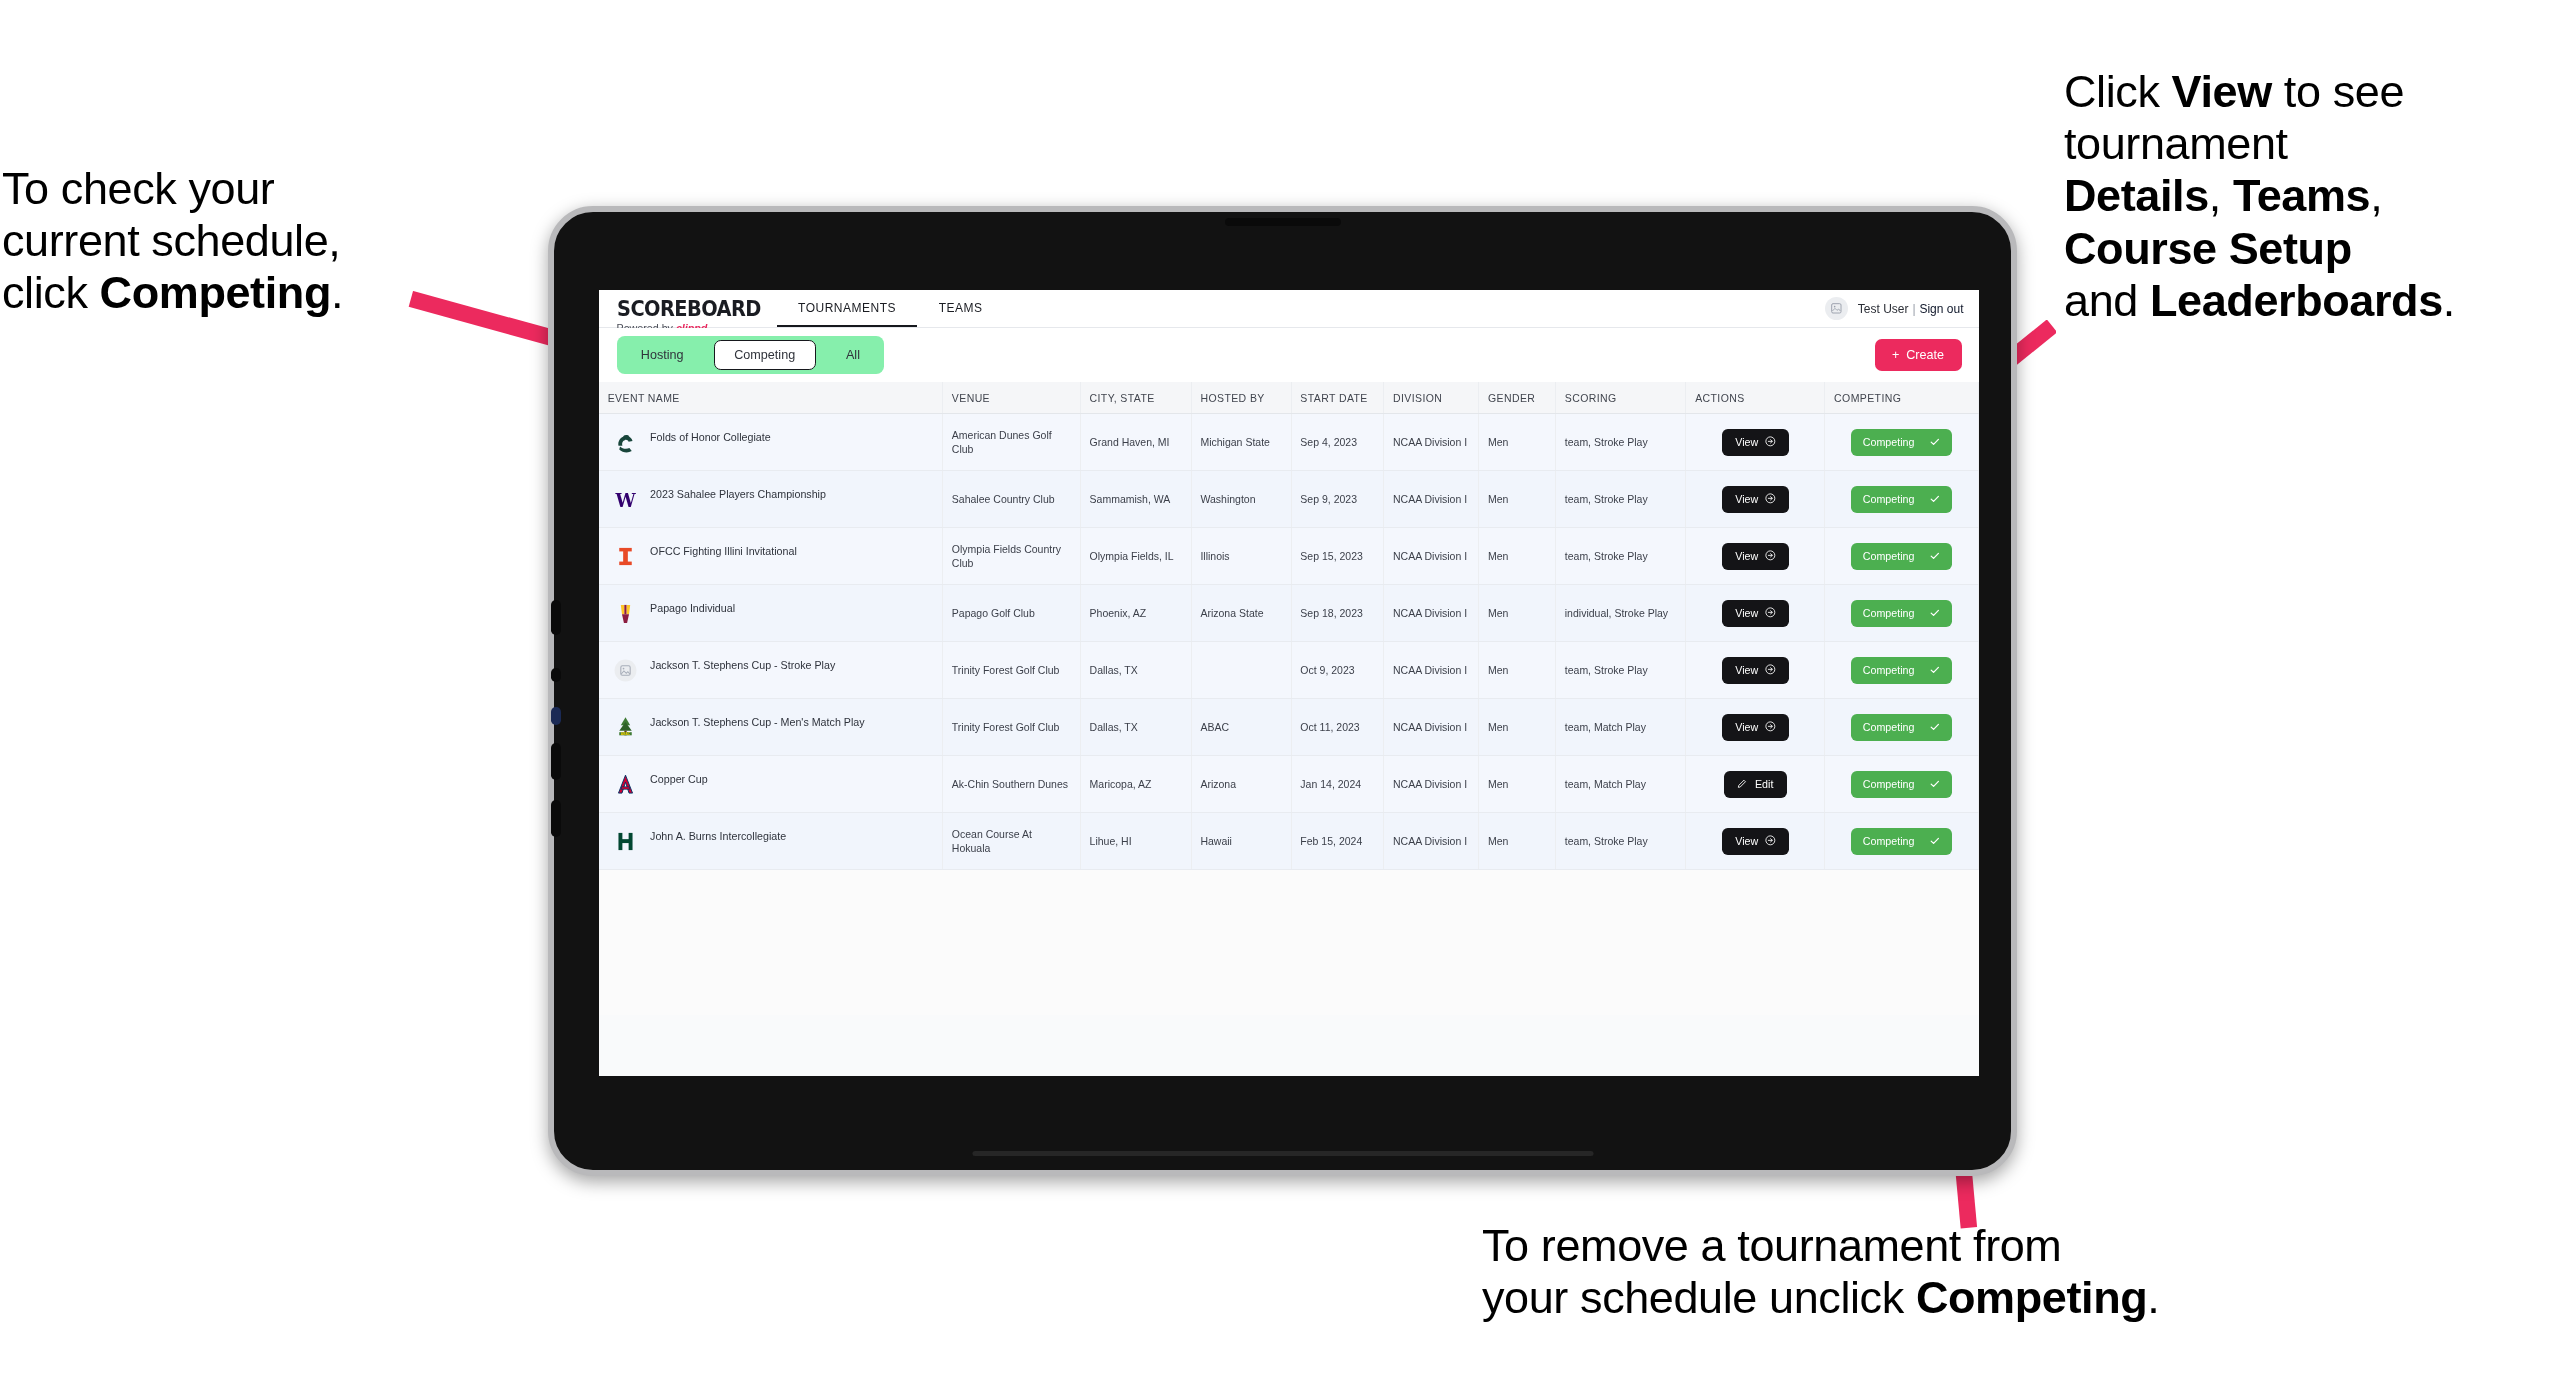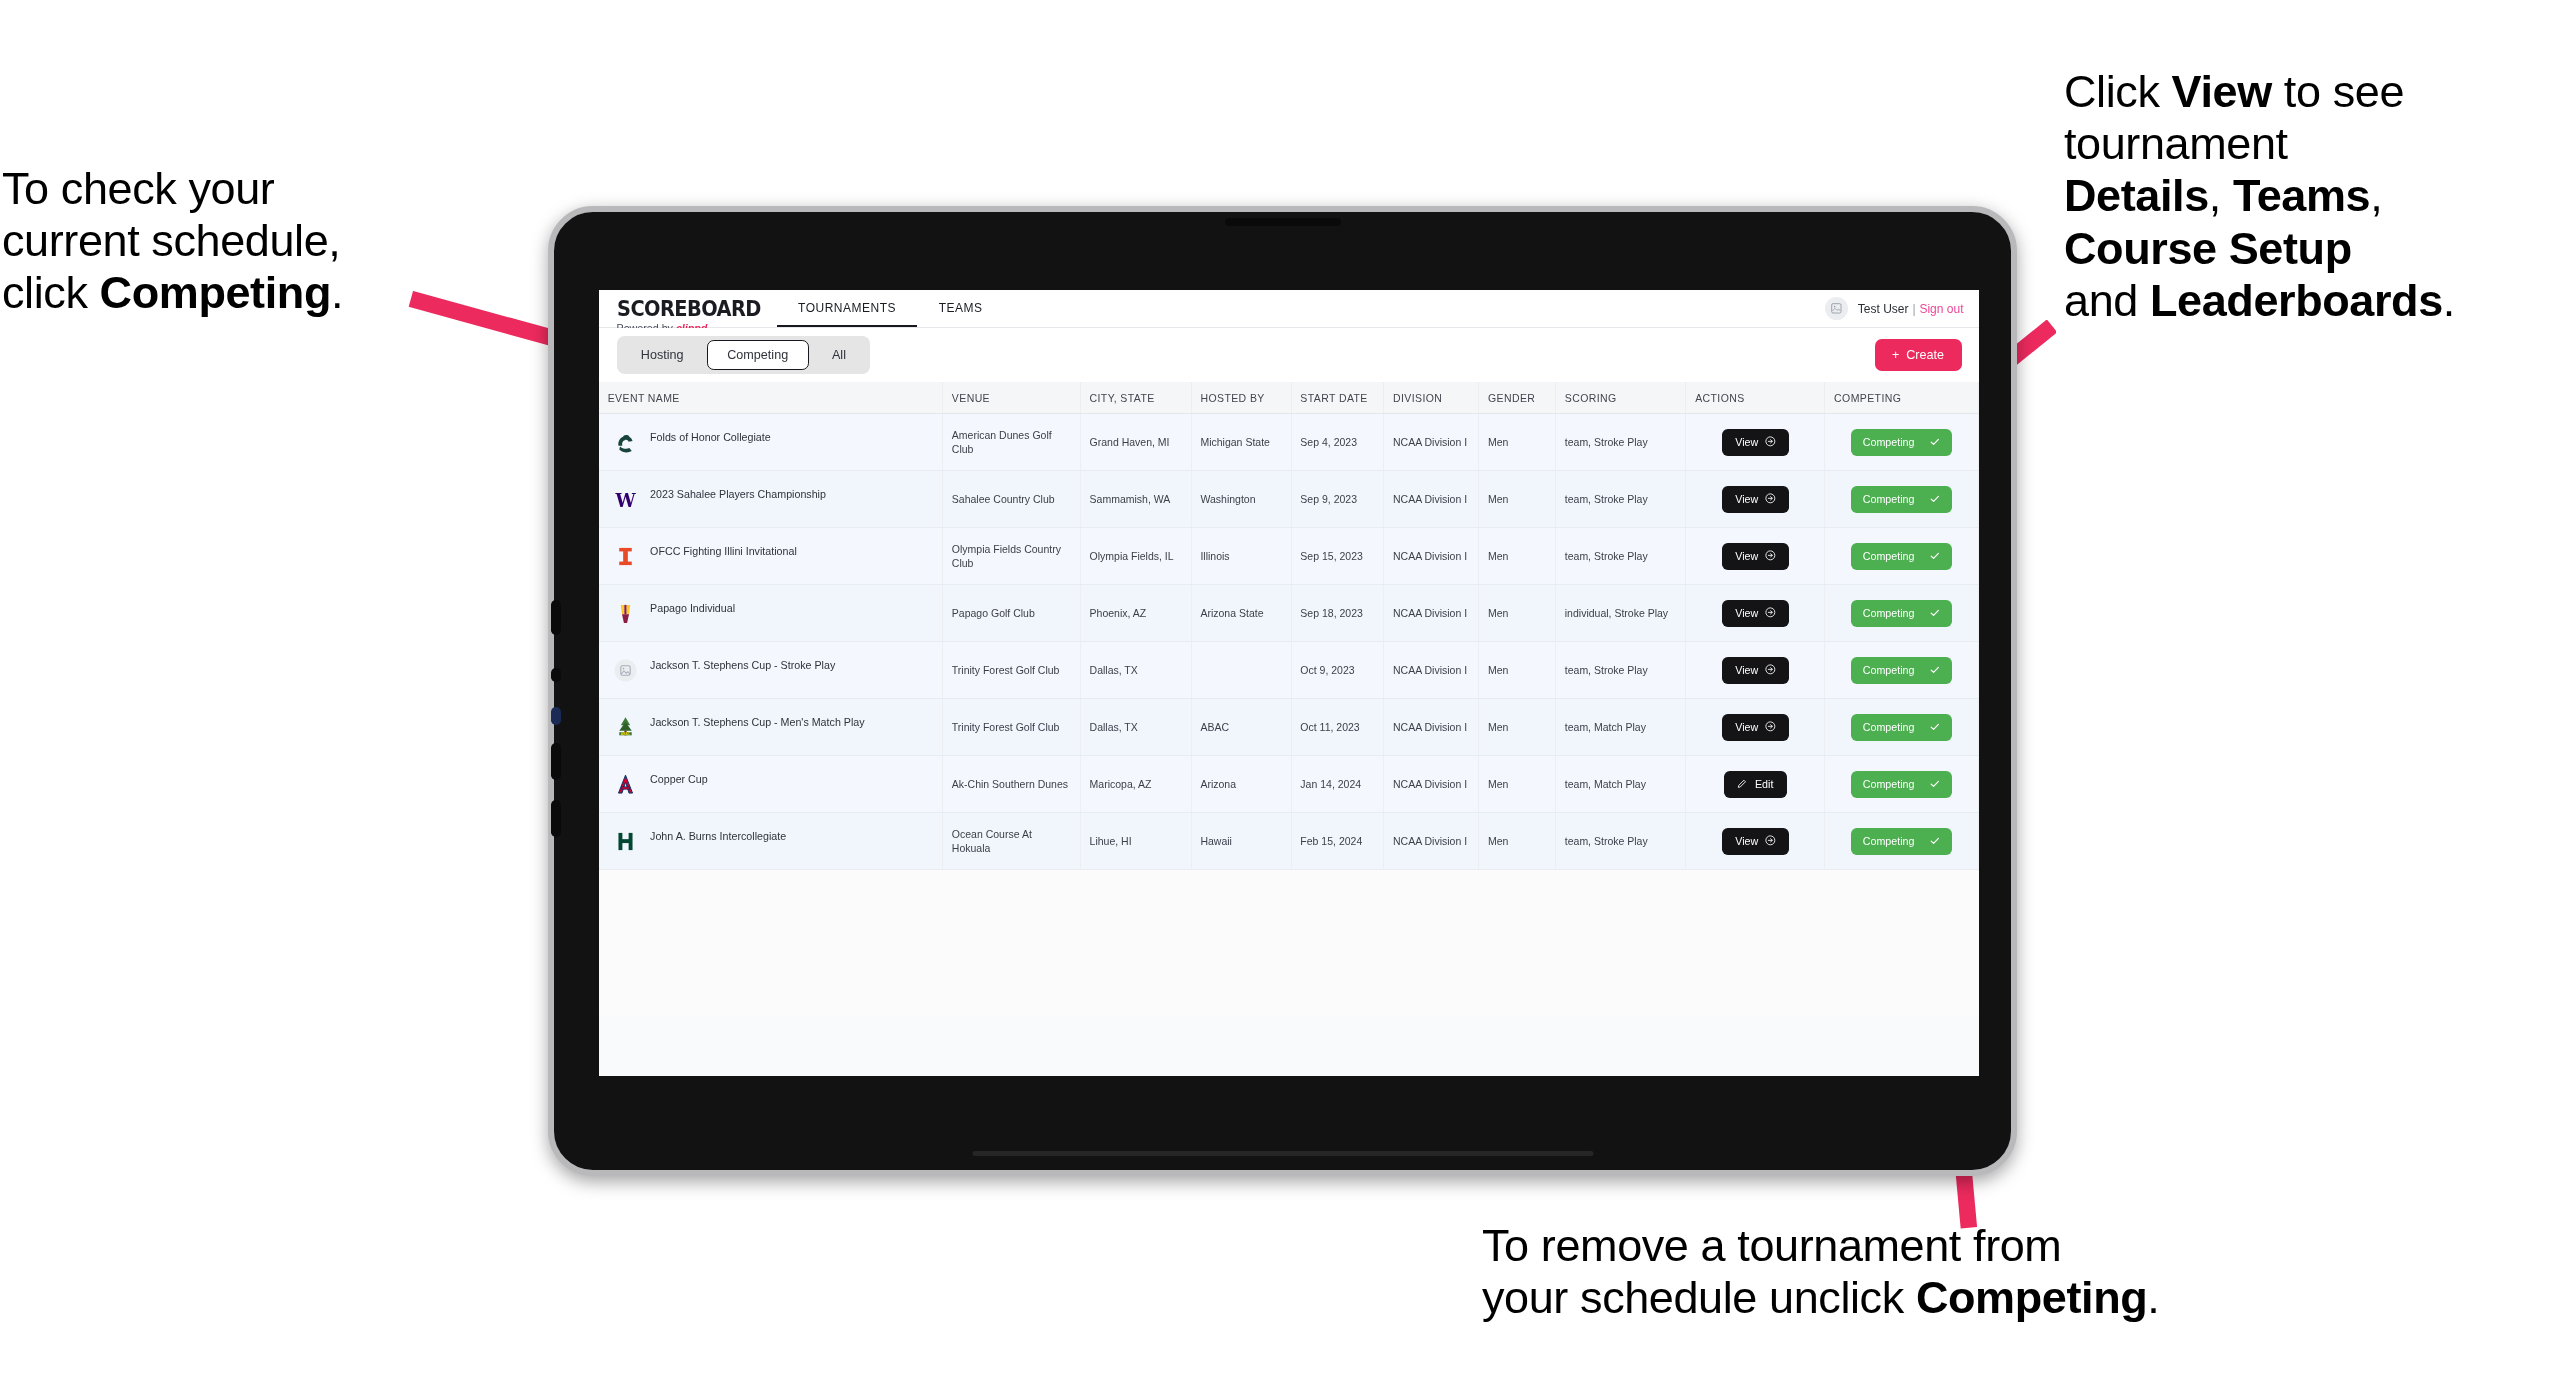--- a/index.html
+++ b/index.html
@@ -89,29 +89,29 @@
   .navtab.active { border-bottom-color: #16181d; }
 
   .topright { margin-left:auto; display:flex; align-items:center; padding-right:15.5px; gap:9.7px; }
   .avatar {
     width:23px;height:23px;border-radius:50%;background:#ebedf0;
     display:flex;align-items:center;justify-content:center;
   }
   .avatar svg { width:10.7px;height:10.7px; }
   .userline { font-size:12px; color:#2b2e36; }
   .userline span.sep { color:#9aa0ab; margin:0 3.9px; }
-  .userline a { color:#ec4899; text-decoration:none; cursor:pointer; }
+  .userline a { color:#0f172a; text-decoration:none; cursor:pointer; }
 
   
   .filterrow {
     height: 54px; background:#fff; display:flex; align-items:center;
     padding: 0 17.5px; position:relative;
   }
   .segment {
-    display:flex; background:#e5e5e5; border-radius:7.8px; padding:3.9px; gap:3px;
+    display:flex; background:#86efac; border-radius:7.8px; padding:3.9px; gap:10px;
   }
   .seg {
     padding: 6.8px 19.4px; font-size:12.6px; color:#30333b; border-radius:6.8px;
     cursor:pointer; background:transparent; border:1.9px solid transparent;
     white-space:nowrap;
   }
   .seg.active { background:#fff; border-color:#16181d; font-weight:400; }
   .createbtn {
     margin-left:auto; background:#ec2a5e; color:#fff; border:none;
     border-radius:6.8px; padding:8.7px 17.5px; font-size:12.6px; cursor:pointer;

